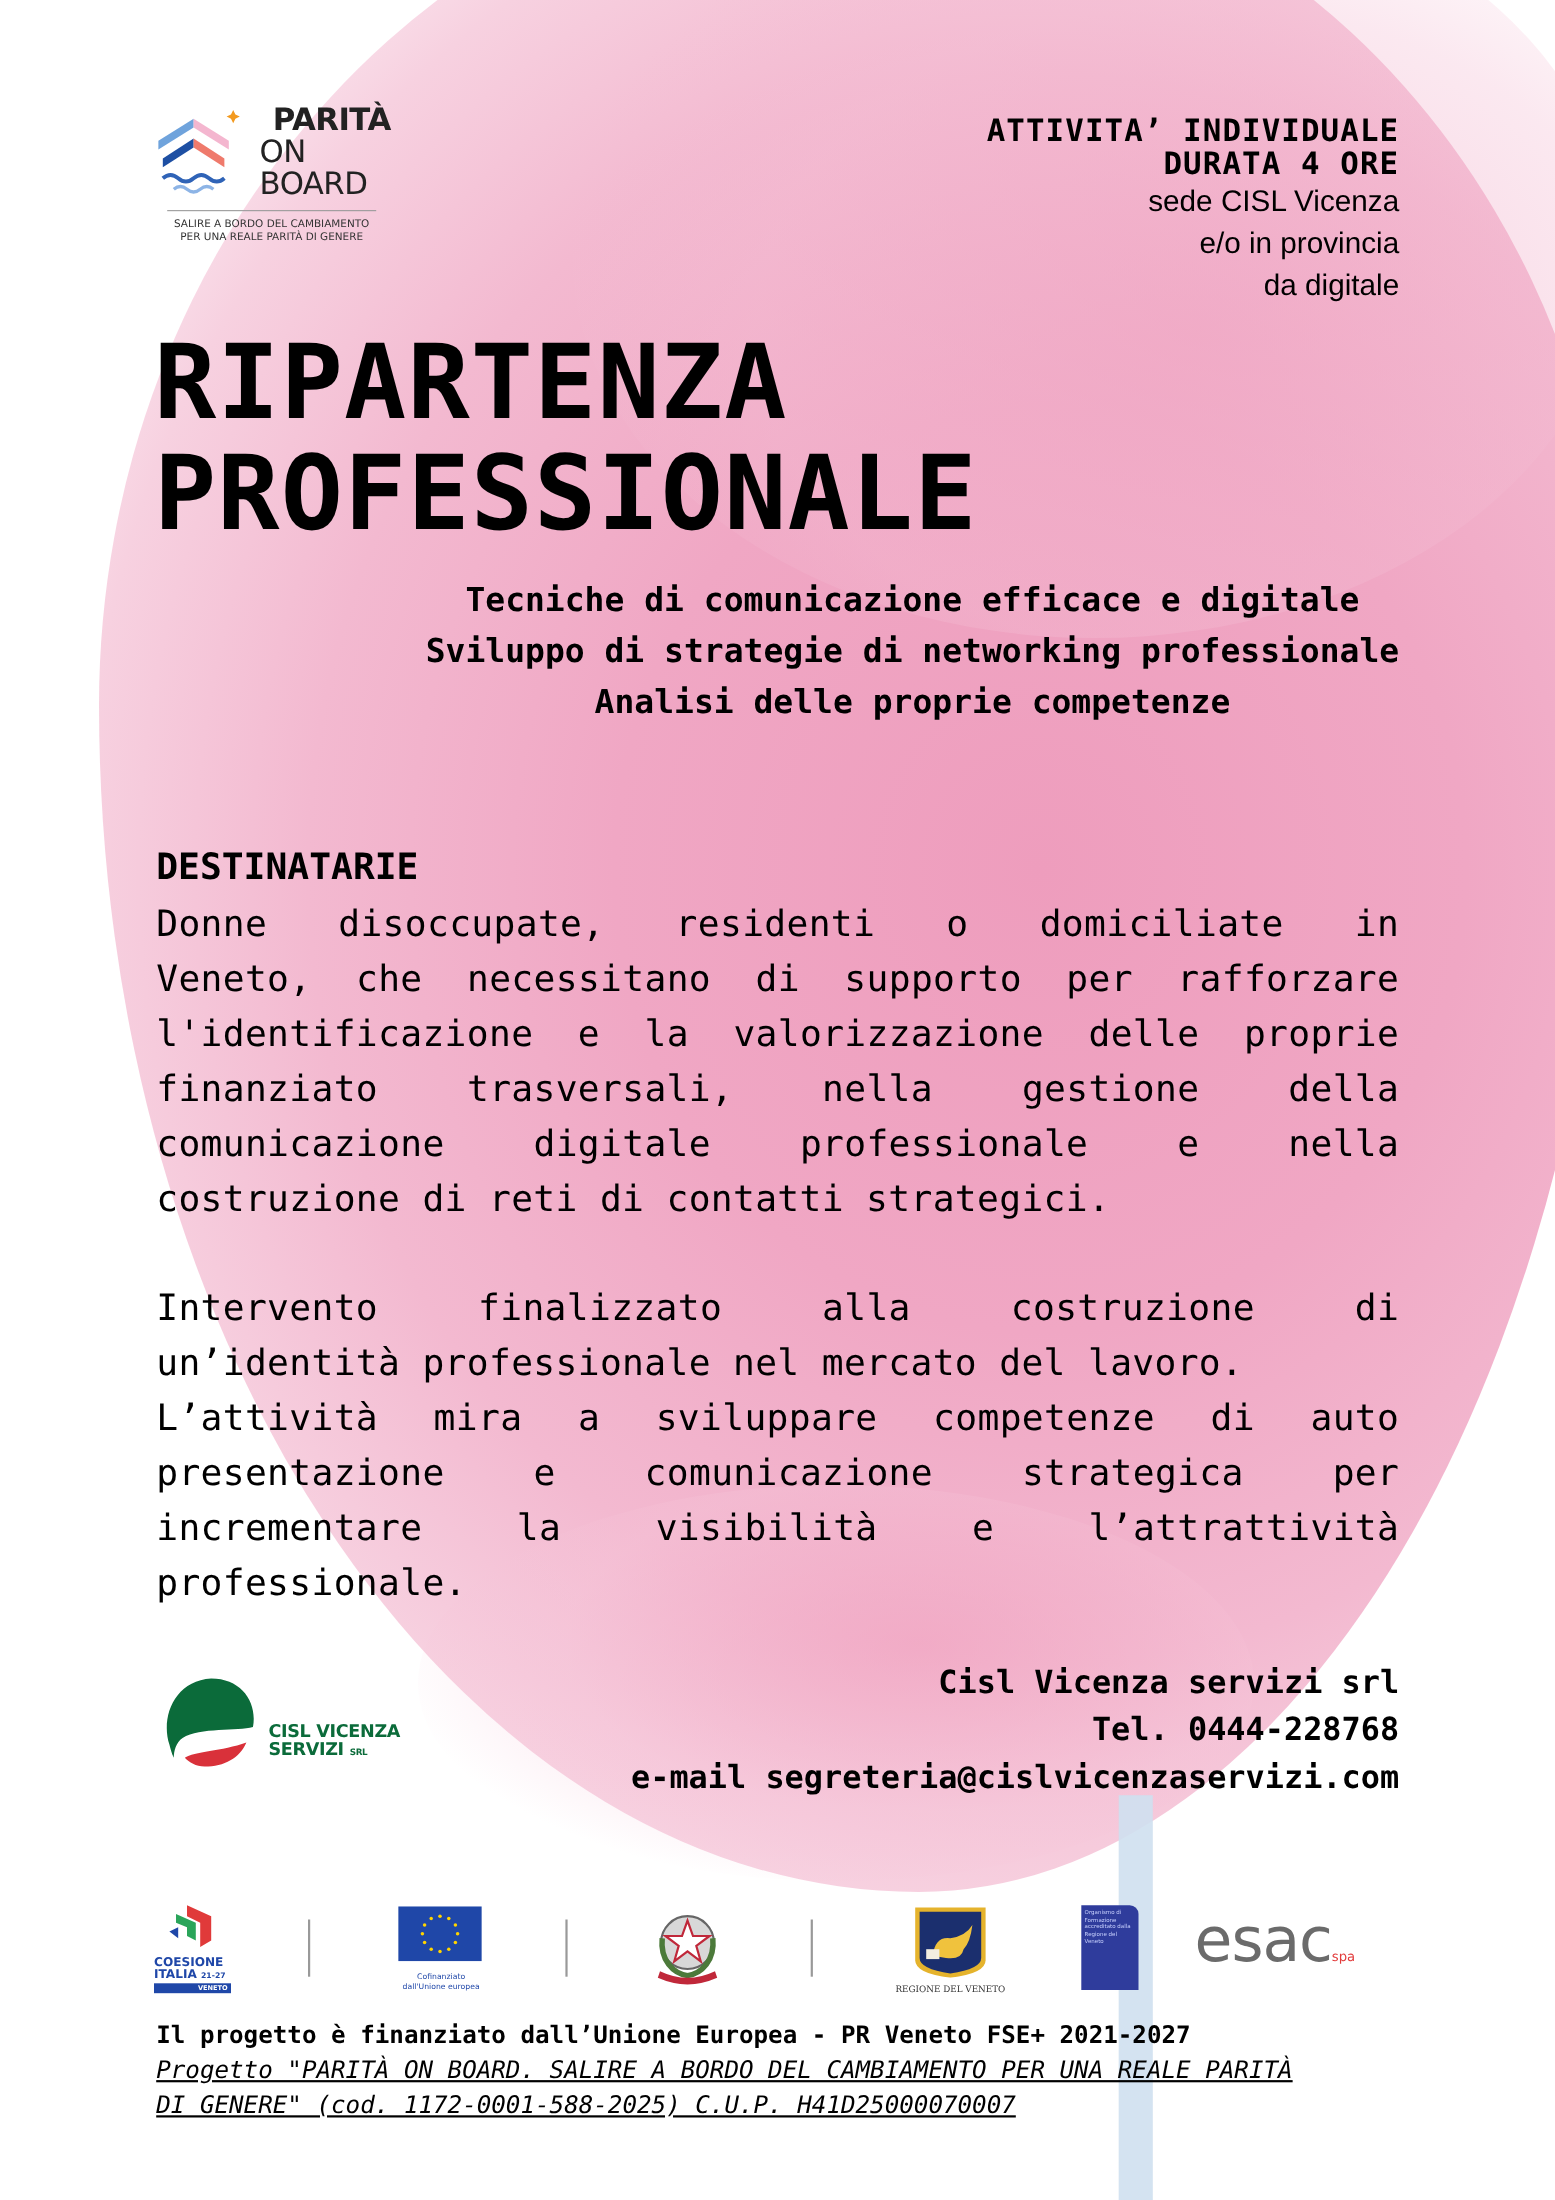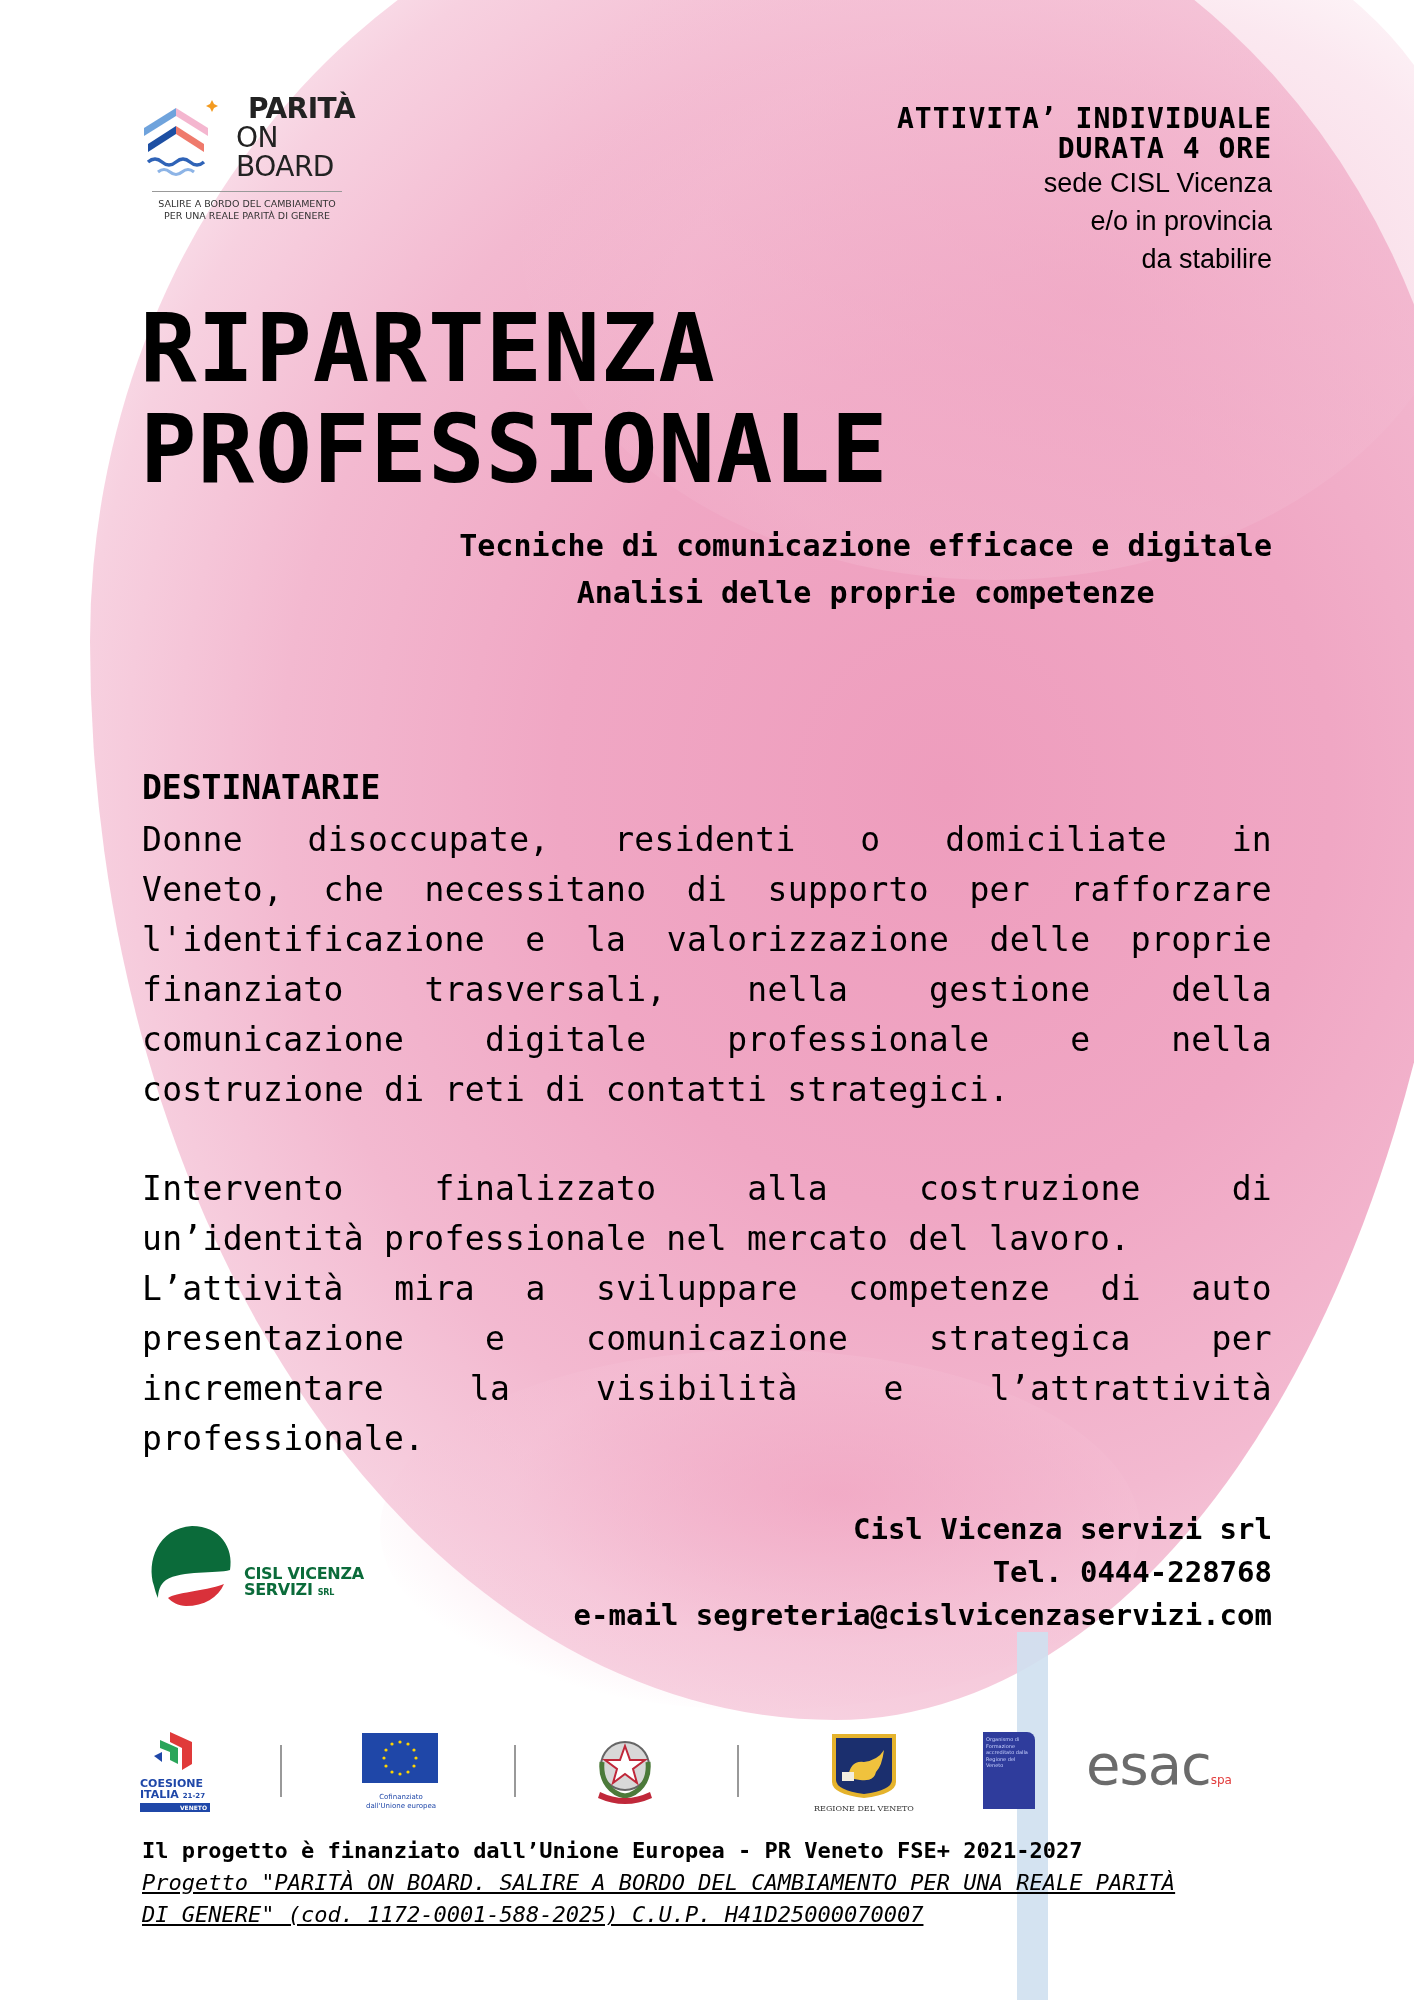--- a/index.html
+++ b/index.html
@@ -83,30 +83,31 @@
     <div>SALIRE A BORDO DEL CAMBIAMENTO</div>
     <div>PER UNA REALE PARITÀ DI GENERE</div>
   </div>
 </div>
 
 <div class="info">
   <div class="mono">ATTIVITA’ INDIVIDUALE</div>
   <div class="mono">DURATA 4 ORE</div>
   <div class="sans">sede CISL Vicenza</div>
   <div class="sans">e/o in provincia</div>
-  <div class="sans">da stabilire</div>
+  <div class="sans">da digitale</div>
 </div>
 
 <div class="title">
   <div>RIPARTENZA</div>
   <div>PROFESSIONALE</div>
 </div>
 
 <div class="subs">
   <div>Tecniche di comunicazione efficace e digitale</div>
+  <div>Sviluppo di strategie di networking professionale</div>
   <div>Analisi delle proprie competenze</div>
 </div>
 
 <div class="section-h">DESTINATARIE</div>
 <div class="para p1">
   <span class="ln">Donne disoccupate, residenti o domiciliate in</span>
   <span class="ln">Veneto, che necessitano di supporto per rafforzare</span>
   <span class="ln">l'identificazione e la valorizzazione delle proprie</span>
   <span class="ln">finanziato trasversali, nella gestione della</span>
   <span class="ln">comunicazione digitale professionale e nella</span>

